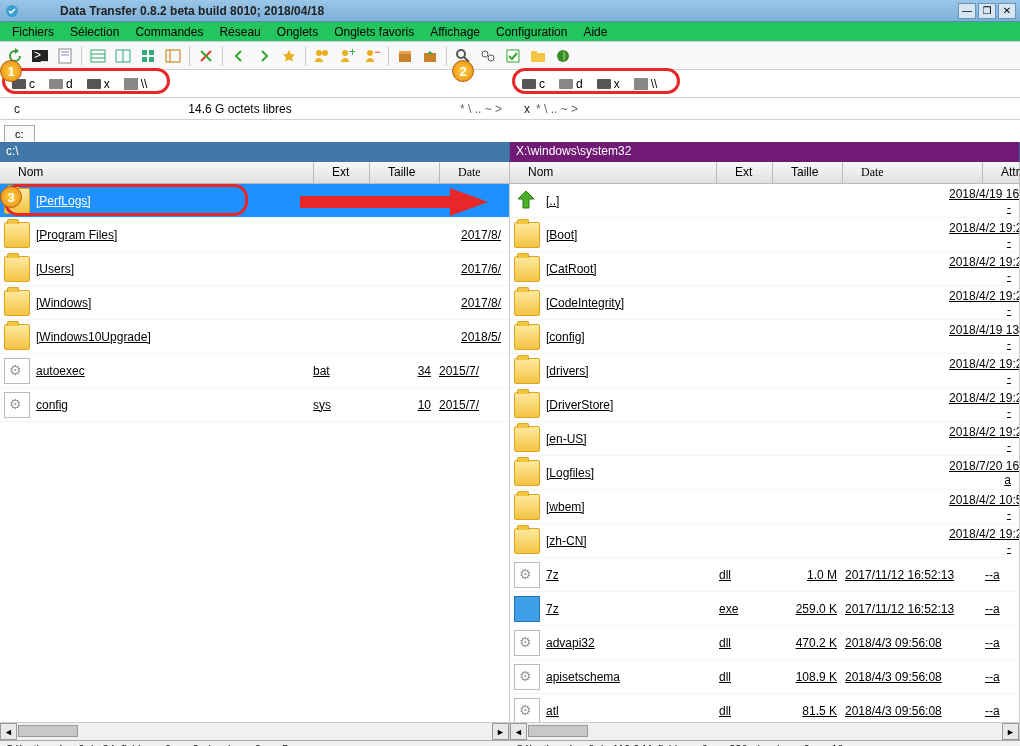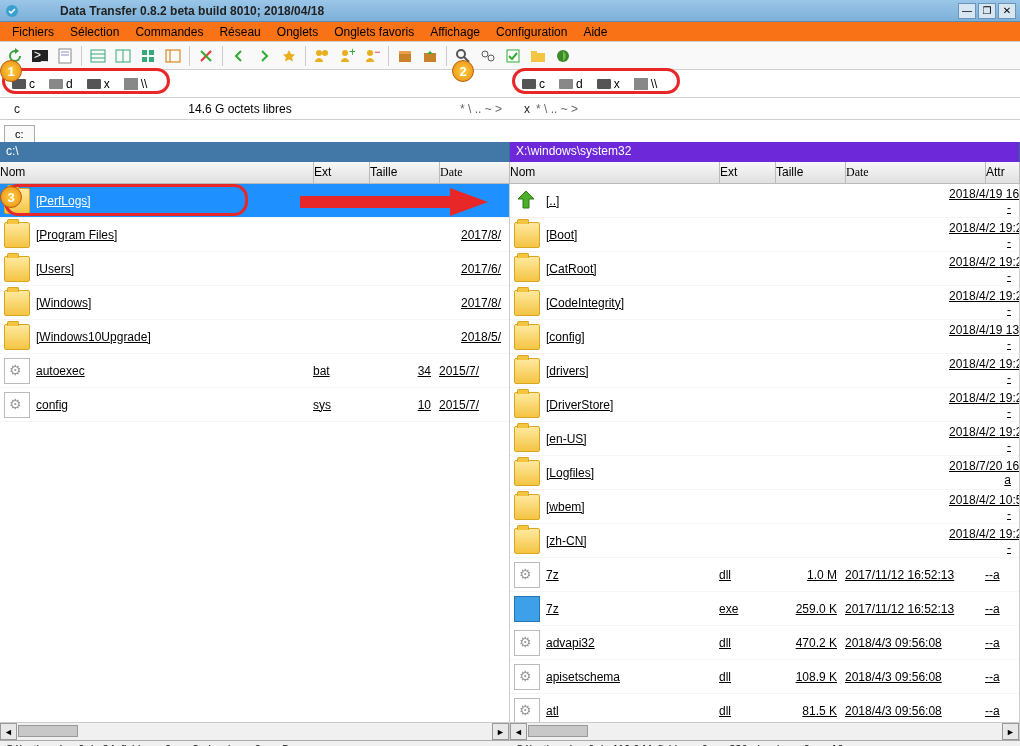--- a/index.html
+++ b/index.html
@@ -6,21 +6,21 @@
 body { background: #fff; width: 1020px; height: 746px; overflow: hidden; position: relative; }
 
 
 .titlebar { height: 22px; background: linear-gradient(#9ac6e8,#7db0d8); display: flex; align-items: center; padding: 0 4px; border-bottom: 1px solid #5a8bb5; gap: 36px; }
 .titlebar .app-icon { width: 16px; height: 16px; margin-right: 4px; }
 .titlebar .title-text { font-weight: bold; color: #222; flex: 1; }
 .titlebar .win-btns { display: flex; gap: 2px; }
 .titlebar .win-btn { width: 18px; height: 16px; background: #d8e6f2; border: 1px solid #6a95bb; display: flex; align-items: center; justify-content: center; font-size: 10px; }
 
 
-.menubar { height: 20px; display: flex; align-items: center; padding: 0 6px; gap: 4px; background: #f97316; border-bottom: 1px solid #d0d0d0; }
+.menubar { height: 20px; display: flex; align-items: center; padding: 0 6px; gap: 4px; background: #22c55e; border-bottom: 1px solid #d0d0d0; }
 .menubar span { padding: 2px 6px; cursor: default; }
 
 
 .toolbar { height: 28px; display: flex; align-items: center; padding: 2px 4px; gap: 3px; background: #f9f9f9; border-bottom: 1px solid #d0d0d0; }
 .tb-ic { width: 22px; height: 22px; border: 1px solid transparent; display: inline-flex; align-items: center; justify-content: center; }
 .tb-sep { width: 1px; height: 20px; background: #ccc; margin: 0 2px; }
 
 
 .drivebars { height: 28px; display: flex; border-bottom: 1px solid #d0d0d0; }
 .drivebar { width: 50%; display: flex; align-items: center; padding: 2px 6px; gap: 2px; position: relative; }
@@ -37,27 +37,27 @@
 .infobar .space { flex: 1; text-align: center; }
 .infobar .navs { display: flex; gap: 8px; color: #666; }
 
 
 .tabbars { height: 22px; display: flex; }
 .tabbar { width: 50%; display: flex; align-items: flex-end; padding: 0 4px; }
 .tab { padding: 2px 10px; border: 1px solid #aaa; border-bottom: none; background: #fafafa; font-size: 11px; }
 
 
 .pathbars { height: 20px; display: flex; }
-.pathbar { width: 50%; background: #6d28d9; color: #fff; padding: 2px 6px; font-size: 12px; border-right: 1px solid #3a6a95; }
+.pathbar { width: 50%; background: #701a75; color: #fff; padding: 2px 6px; font-size: 12px; border-right: 1px solid #3a6a95; }
 .pathbar.left { background: #4178a8; }
 
 
 .headers { height: 22px; display: flex; }
 .hdr { width: 50%; display: flex; background: #eee; border-bottom: 1px solid #bbb; }
-.hcol { border-right: 1px solid #bbb; padding: 3px 0; font-size: 12px; background: linear-gradient(#f8f8f8,#e0e0e0); }
+.hcol { border-right: 1px solid #bbb; padding: 3px 18px; font-size: 12px; background: linear-gradient(#f8f8f8,#e0e0e0); }
 .hcol.nom { flex: 1; }
 .hcol.ext { width: 56px; }
 .hcol.taille { width: 70px; text-align: left; }
 .hcol.date { width: 140px; font-family: Liberation Serif, serif; }
 .hcol.attr { width: 34px; }
 
 
 .panels { display: flex; height: 538px; position: relative; }
 .panel { width: 50%; overflow: hidden; border-right: 1px solid #ccc; position: relative; }
 .rows { overflow-y: auto; height: 100%; }

